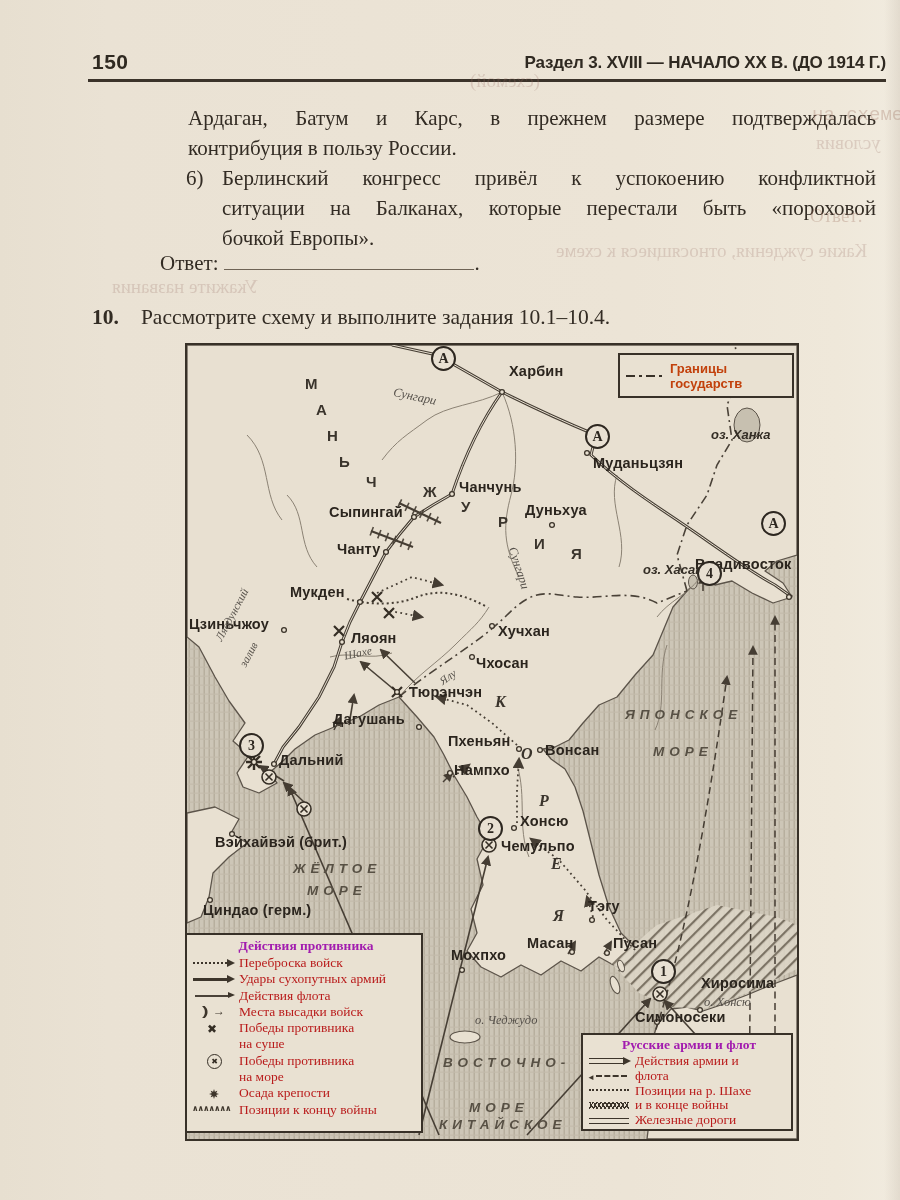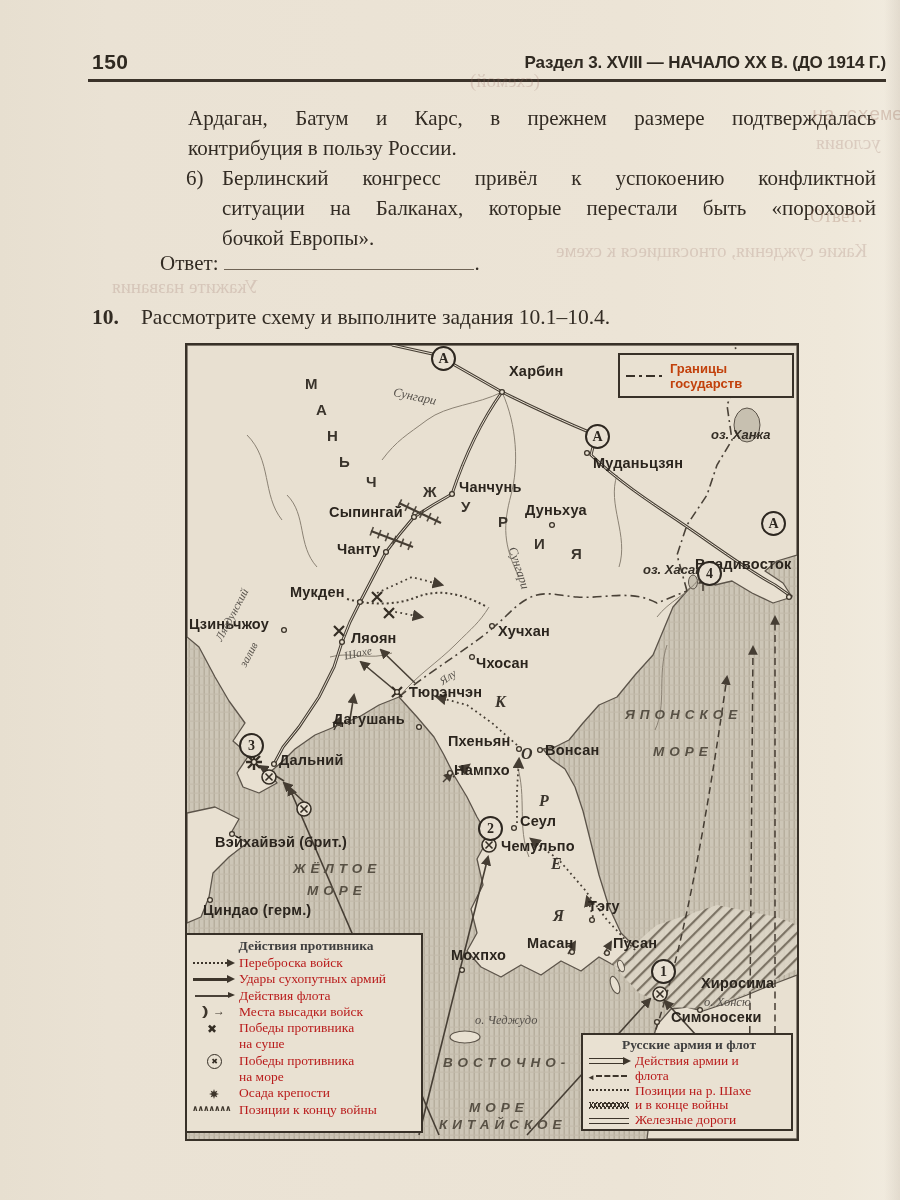--- a/index.html
+++ b/index.html
@@ -36,21 +36,21 @@
   .mk{position:absolute;width:21px;height:21px;border:2px solid #2d2720;border-radius:50%;
       background:#e8e0d2;font:700 14px/21px "Liberation Serif",serif;text-align:center;color:#2d2720}
   
   .legendbox{position:absolute;border:2px solid #383128;background:#e9e1d2;box-sizing:border-box}
   #legend-borders{left:431px;top:8px;width:176px;height:45px;display:flex;align-items:center;gap:8px;padding:0 6px}
   #legend-borders .dashdot{flex:0 0 36px;height:2px;
      background:repeating-linear-gradient(90deg,#383128 0 9px,transparent 9px 13px,#383128 13px 16px,transparent 16px 20px)}
   #legend-borders .lbl{font:700 13px "Liberation Sans",sans-serif;color:#c2410c}
   #legend-enemy{left:-2px;top:588px;width:238px;height:200px;padding:3px 0 0 4px}
   #legend-russian{left:394px;top:688px;width:212px;height:98px;padding:2px 0 0 4px}
-  .ltitle{font:700 13.5px "Liberation Serif",serif;text-align:center;color:#404040;margin-bottom:1px}
+  .ltitle{font:700 13.5px "Liberation Serif",serif;text-align:center;color:#a21caf;margin-bottom:1px}
   .lrow{display:flex;align-items:center;font:400 13.5px/16.3px "Liberation Serif",serif;color:#b91c1c}
   #legend-russian .lrow{line-height:14.8px}
   .sym{position:relative;flex:0 0 44px;height:13px;margin-right:4px}
   .sym-dotted-arrow::before{content:"";position:absolute;left:2px;right:8px;top:5px;border-top:2.4px dotted #3d352b}
   .sym-dotted-arrow::after,.sym-solid-arrow::after,.sym-thin-arrow::after,.sym-double-arrow::after{
      content:"";position:absolute;right:0;top:2.2px;border-left:8px solid #3d352b;
      border-top:4.2px solid transparent;border-bottom:4.2px solid transparent}
   .sym-solid-arrow::before{content:"";position:absolute;left:2px;right:7px;top:5px;height:3px;background:#3d352b}
   .sym-thin-arrow::before{content:"";position:absolute;left:4px;right:7px;top:6px;height:1.3px;background:#4a4238}
   .sym-thin-arrow::after{border-left-width:7px;border-top-width:3.5px;border-bottom-width:3.5px;top:3px}
@@ -302,30 +302,30 @@
         <span class="ml city" style="left: 311px; top: 278px;">Хучхан</span>
         <span class="ml city" style="left: 289px; top: 310px;">Чхосан</span>
         <span class="ml city" style="left: 222px; top: 339px;">Тюрэнчэн</span>
         <span class="ml city" style="left: 146px; top: 366px;">Дагушань</span>
         <span class="ml city" style="left: 261px; top: 388px;">Пхеньян</span>
         <span class="ml city" style="left: 358px; top: 397px;">Вонсан</span>
         <span class="ml city" style="left: 267px; top: 417px;">Нампхо</span>
         <span class="ml city" style="left: 92px; top: 407px;">Дальний</span>
         <span class="ml city" style="left: 28px; top: 489px;">Вэйхайвэй (брит.)</span>
         <span class="ml city" style="left: 16px; top: 557px;">Циндао (герм.)</span>
-        <span class="ml city" style="left: 333px; top: 468px;">Сеул</span>
+        <span class="ml city" style="left: 333px; top: 468px;">Хонсю</span>
         <span class="ml city" style="left: 314px; top: 493px;">Чемульпо</span>
         <span class="ml city" style="left: 401px; top: 553px;">Тэгу</span>
         <span class="ml city" style="left: 340px; top: 590px;">Масан</span>
         <span class="ml city" style="left: 426px; top: 590px;">Пусан</span>
         <span class="ml city" style="left: 264px; top: 602px;">Мохпхо</span>
         <span class="ml river" style="left: 288px; top: 668px;">о. Чеджудо</span>
         <span class="ml city" style="left: 514px; top: 630px;">Хиросима</span>
         <span class="ml river" style="left: 517px; top: 650px;">о. Хонсю</span>
-        <span class="ml city" style="left: 484px; top: 664px;">Симоносеки</span>
+        <span class="ml city" style="left: 448px; top: 664px;">Симоносеки</span>
         <span class="ml river" style="left: 332px; top: 200px; transform: rotate(72deg);">Сунгари</span>
         <span class="ml riversm" style="left: 156px; top: 305px; transform: rotate(-12deg);">Шахе</span>
         <span class="ml riversm" style="left: 250px; top: 332px; transform: rotate(-35deg);">Ялу</span>
         <span class="ml riversm" style="left: 26px; top: 292px; transform: rotate(-62deg);">Ляодунский</span>
         <span class="ml riversm" style="left: 50px; top: 318px; transform: rotate(-62deg);">залив</span>
         <span class="ml sea" style="left: 106px; top: 516px;">ЖЁЛТОЕ</span>
         <span class="ml sea" style="left: 120px; top: 538px;">МОРЕ</span>
         <span class="ml sea" style="left: 438px; top: 362px;">ЯПОНСКОЕ</span>
         <span class="ml sea" style="left: 466px; top: 399px;">МОРЕ</span>
         <span class="ml sea" style="left: 256px; top: 710px;">ВОСТОЧНО-</span>

